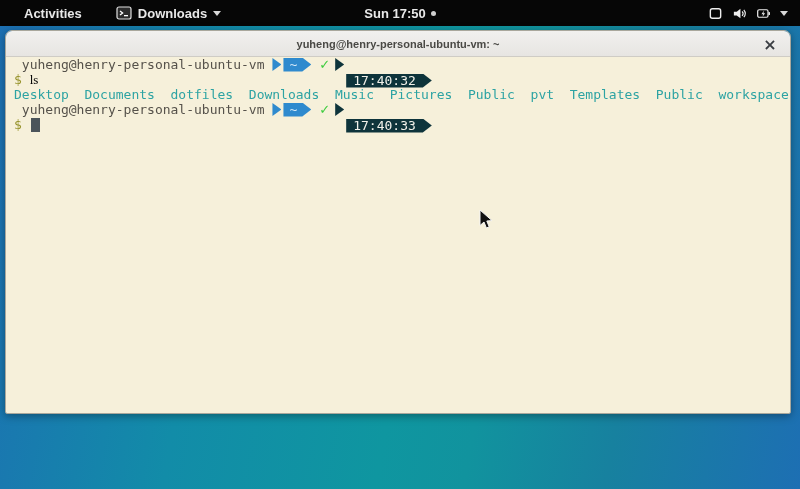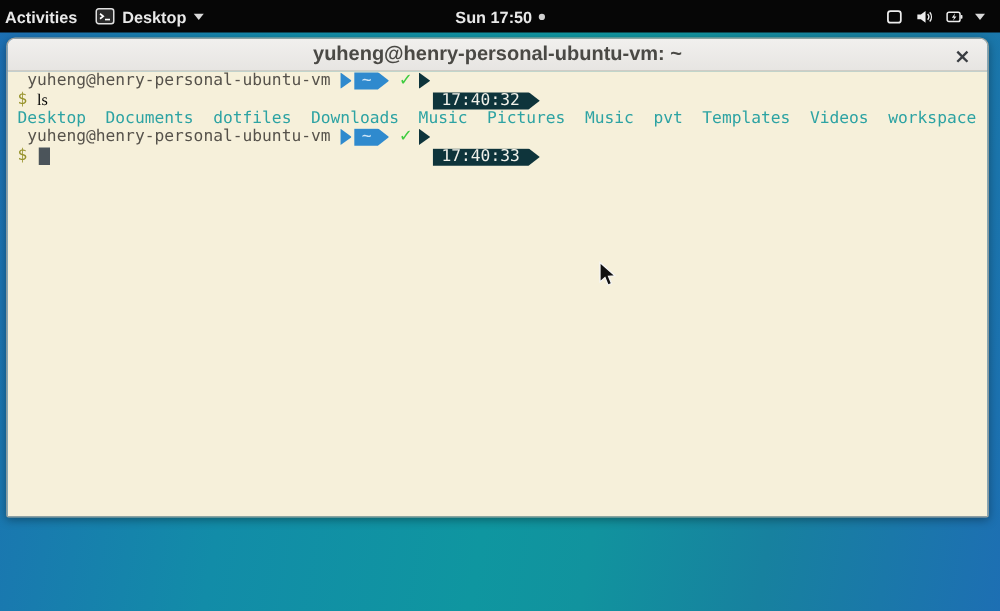--- a/index.html
+++ b/index.html
@@ -10,21 +10,21 @@
     position:absolute; inset:0;
     background: linear-gradient(100deg, #1d6fb3 0%, #128ca8 28%, #0f96a0 52%, #11939e 62%, #17819f 78%, #1d6fb3 100%);
   }
 
   
   .topbar {
     position:absolute; top:0; left:0; width:800px; height:26px;
     background:#060606; color:#e8e8e8; display:flex; align-items:center;
     font-size:13px; font-weight:600;
   }
-  .activities { padding:0 4px; height:100%; display:flex; align-items:center; cursor:pointer; }
+  .activities { padding:0 24px; height:100%; display:flex; align-items:center; cursor:pointer; }
   .appmenu { display:flex; align-items:center; gap:6px; padding:0 10px; height:100%; cursor:pointer; }
   .term-icon svg { display:block; }
   .caret-down {
     width:0; height:0; border-left:4px solid transparent; border-right:4px solid transparent;
     border-top:5px solid #d8d8d8; margin-top:1px;
   }
   .clock {
     position:absolute; left:0; right:0; top:0; height:26px;
     display:flex; align-items:center; justify-content:center; gap:5px; pointer-events:none;
   }
@@ -43,21 +43,21 @@
     display:flex; flex-direction:column;
     overflow:hidden;
     border:1px solid #a9a79c;
   }
   .titlebar {
     height:26px; background:linear-gradient(#f1f0ee,#e7e5e2);
     border-bottom:1px solid #cfccc5;
     display:flex; align-items:center; justify-content:center; position:relative;
     flex:0 0 auto;
   }
-  .titlebar .title { font-size:16px; font-weight:700; color:#4a4945; }
+  .titlebar .title { font-size:11px; font-weight:700; color:#4a4945; }
   .close-btn {
     position:absolute; right:10px; top:3px; width:20px; height:20px;
     display:flex; align-items:center; justify-content:center;
     color:#3a3d42; font-size:16px; font-weight:700; cursor:pointer;
     font-family:"DejaVu Sans", sans-serif;
   }
   .termbody {
     flex:1; background:#f6f0da; padding:0 0 0 8px;
     font-family:"DejaVu Sans Mono", monospace; font-size:13px; line-height:15px;
     color:#56524b; cursor:text;
@@ -98,21 +98,21 @@
     <div class="activities">Activities</div>
 
     <div class="appmenu">
       <span class="term-icon">
         <svg width="16" height="16" viewBox="0 0 16 16">
           <rect x="1" y="2" width="14" height="12" rx="2" fill="#2b2b2b" stroke="#e0e0e0" stroke-width="1.2"></rect>
           <path d="M4 6l2.6 2L4 10" stroke="#ffffff" stroke-width="1.3" fill="none"></path>
           <rect x="8" y="10" width="4" height="1.3" fill="#ffffff"></rect>
         </svg>
       </span>
-      <span>Desktop</span>
+      <span>Downloads</span>
       <span class="caret-down"></span>
     </div>
 
     <div class="clock">
       <span>Sun 17:50</span>
       <span class="notif-dot"></span>
     </div>
 
     <div class="sysicons">
       <span>
@@ -153,21 +153,21 @@
         <span class="check">✓</span>
         <span class="pl-tri dark"></span>
         <span class="seg time">17:40:32</span>
       </div>
 
       <div class="tline">
         <span class="psym">$</span><span> </span><span class="cmd">ls</span>
       </div>
 
       <div class="tline">
-        <span class="listing">Desktop  Documents  dotfiles  Downloads  Music  Pictures  Music  pvt  Templates  Videos  workspace</span>
+        <span class="listing">Desktop  Documents  dotfiles  Downloads  Music  Pictures  Public  pvt  Templates  Public  workspace</span>
       </div>
 
       <div class="tline">
         <span class="host"> yuheng@henry-personal-ubuntu-vm</span>
         <span class="pl-tri blue"></span>
         <span class="seg cwd">~</span>
         <span class="check">✓</span>
         <span class="pl-tri dark"></span>
         <span class="seg time">17:40:33</span>
       </div>

